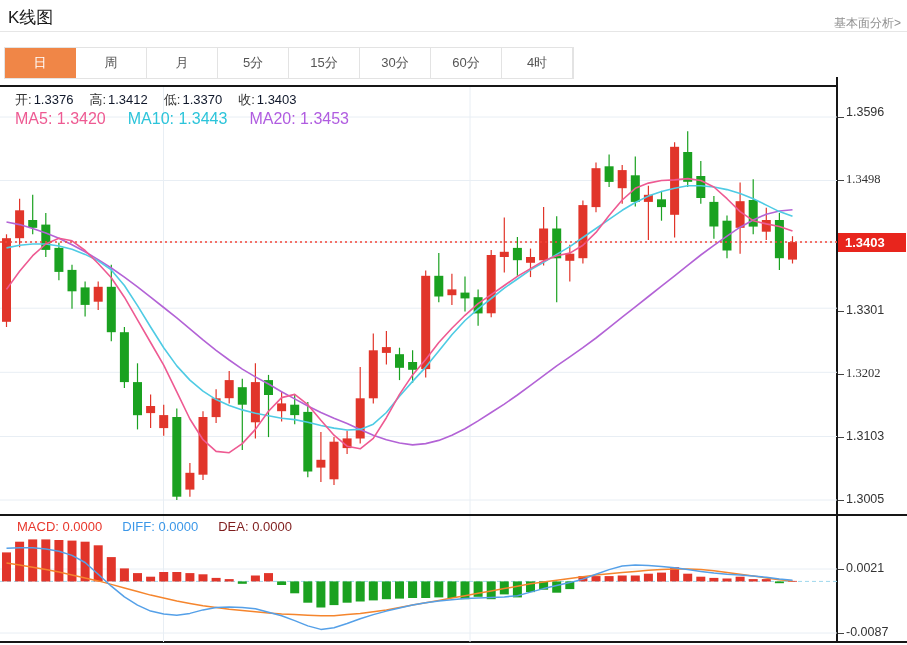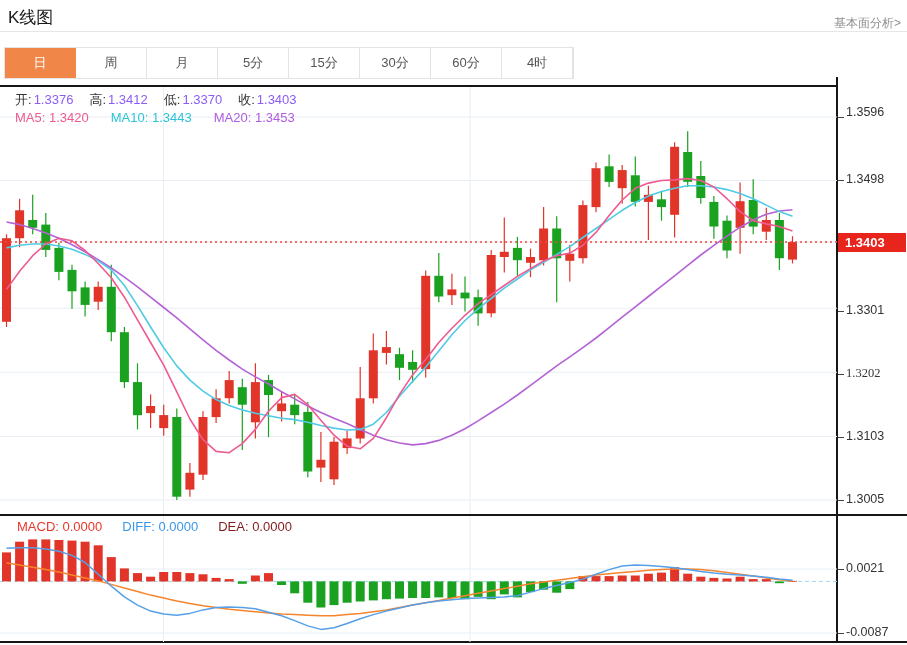--- a/index.html
+++ b/index.html
@@ -11,22 +11,22 @@
   #hdr-divider{left:0;top:31px;width:907px;height:1px;background:#e6e6e6;}
   #tabbar{left:4px;top:47px;height:30px;display:flex;border:1px solid #e3e3e3;background:#fff;}
   .tab{width:70px;height:30px;line-height:30px;text-align:center;font-size:13px;color:#555;border-right:1px solid #e3e3e3;cursor:pointer;background:#fff;}
   .tab.active{background:#f08647;color:#fff;border-right-color:#f08647;}
   #frame-top{left:0;top:85px;width:838px;height:2px;background:#161616;}
   #axis-line{left:836px;top:77px;width:2px;height:566px;background:#161616;}
   #sep-line{left:0;top:514px;width:907px;height:2px;background:#161616;}
   #bottom-line{left:0;top:641px;width:907px;height:2px;background:#161616;}
   #ohlc-row{left:15px;top:91px;font-size:13px;display:flex;gap:16px;white-space:nowrap;}
   #ohlc-row .lbl{color:#333;}
-  #ohlc-row .val{color:#8b5cf6;margin-left:2px;}
-  #ma-row{left:15px;top:110px;font-size:13px;display:flex;gap:22px;white-space:nowrap;}
+  #ohlc-row .val{color:#0f172a;margin-left:2px;}
+  #ma-row{left:15px;top:110px;font-size:16px;display:flex;gap:22px;white-space:nowrap;}
   #macd-row{left:17px;top:519px;font-size:13px;display:flex;gap:20px;white-space:nowrap;}
   .ma5c{color:#ee5a92;} .ma10c{color:#2cc4da;} .ma20c{color:#b05ce0;}
   .macdc{color:#e8372c;} .diffc{color:#3b97e8;} .deac{color:#7f1d1d;}
   .tick-label{position:absolute;left:846px;font-size:12.5px;color:#333;}
   .tick-dash{position:absolute;left:838px;width:6px;height:1px;background:#444;}
   #price-tag{left:838px;top:231px;width:68px;height:19px;background:#e8251d;color:#fff;
      font-size:13px;font-weight:bold;line-height:19px;padding-left:7px;box-sizing:border-box;}
   svg{position:absolute;display:block;}
 </style>
 </head>
@@ -407,21 +407,21 @@
   <div class="abs" id="macd-row">
     <span class="macdc"><span>MACD:</span> <span>0.0000</span></span>
     <span class="diffc"><span>DIFF:</span> <span>0.0000</span></span>
     <span class="deac"><span>DEA:</span> <span>0.0000</span></span>
   </div>
 
   <div class="abs" id="axis-labels">
       <div class="tick-dash" style="top: 117px;"></div>
       <div class="tick-label" style="top: 105px;">1.3596</div>
       <div class="tick-dash" style="top: 180px;"></div>
-      <div class="tick-label" style="top: 172px;">1.3498</div>
+      <div class="tick-label" style="top: 172px; font-family: Liberation Serif, serif;">1.3498</div>
       <div class="tick-dash" style="top: 311px;"></div>
       <div class="tick-label" style="top: 303px;">1.3301</div>
       <div class="tick-dash" style="top: 374px;"></div>
       <div class="tick-label" style="top: 366px; font-family: Liberation Serif, serif;">1.3202</div>
       <div class="tick-dash" style="top: 437px;"></div>
       <div class="tick-label" style="top: 429px;">1.3103</div>
       <div class="tick-dash" style="top: 500px;"></div>
       <div class="tick-label" style="top: 492px;">1.3005</div>
       <div class="tick-dash" style="top: 569px;"></div>
       <div class="tick-label" style="top: 561px;">0.0021</div>

